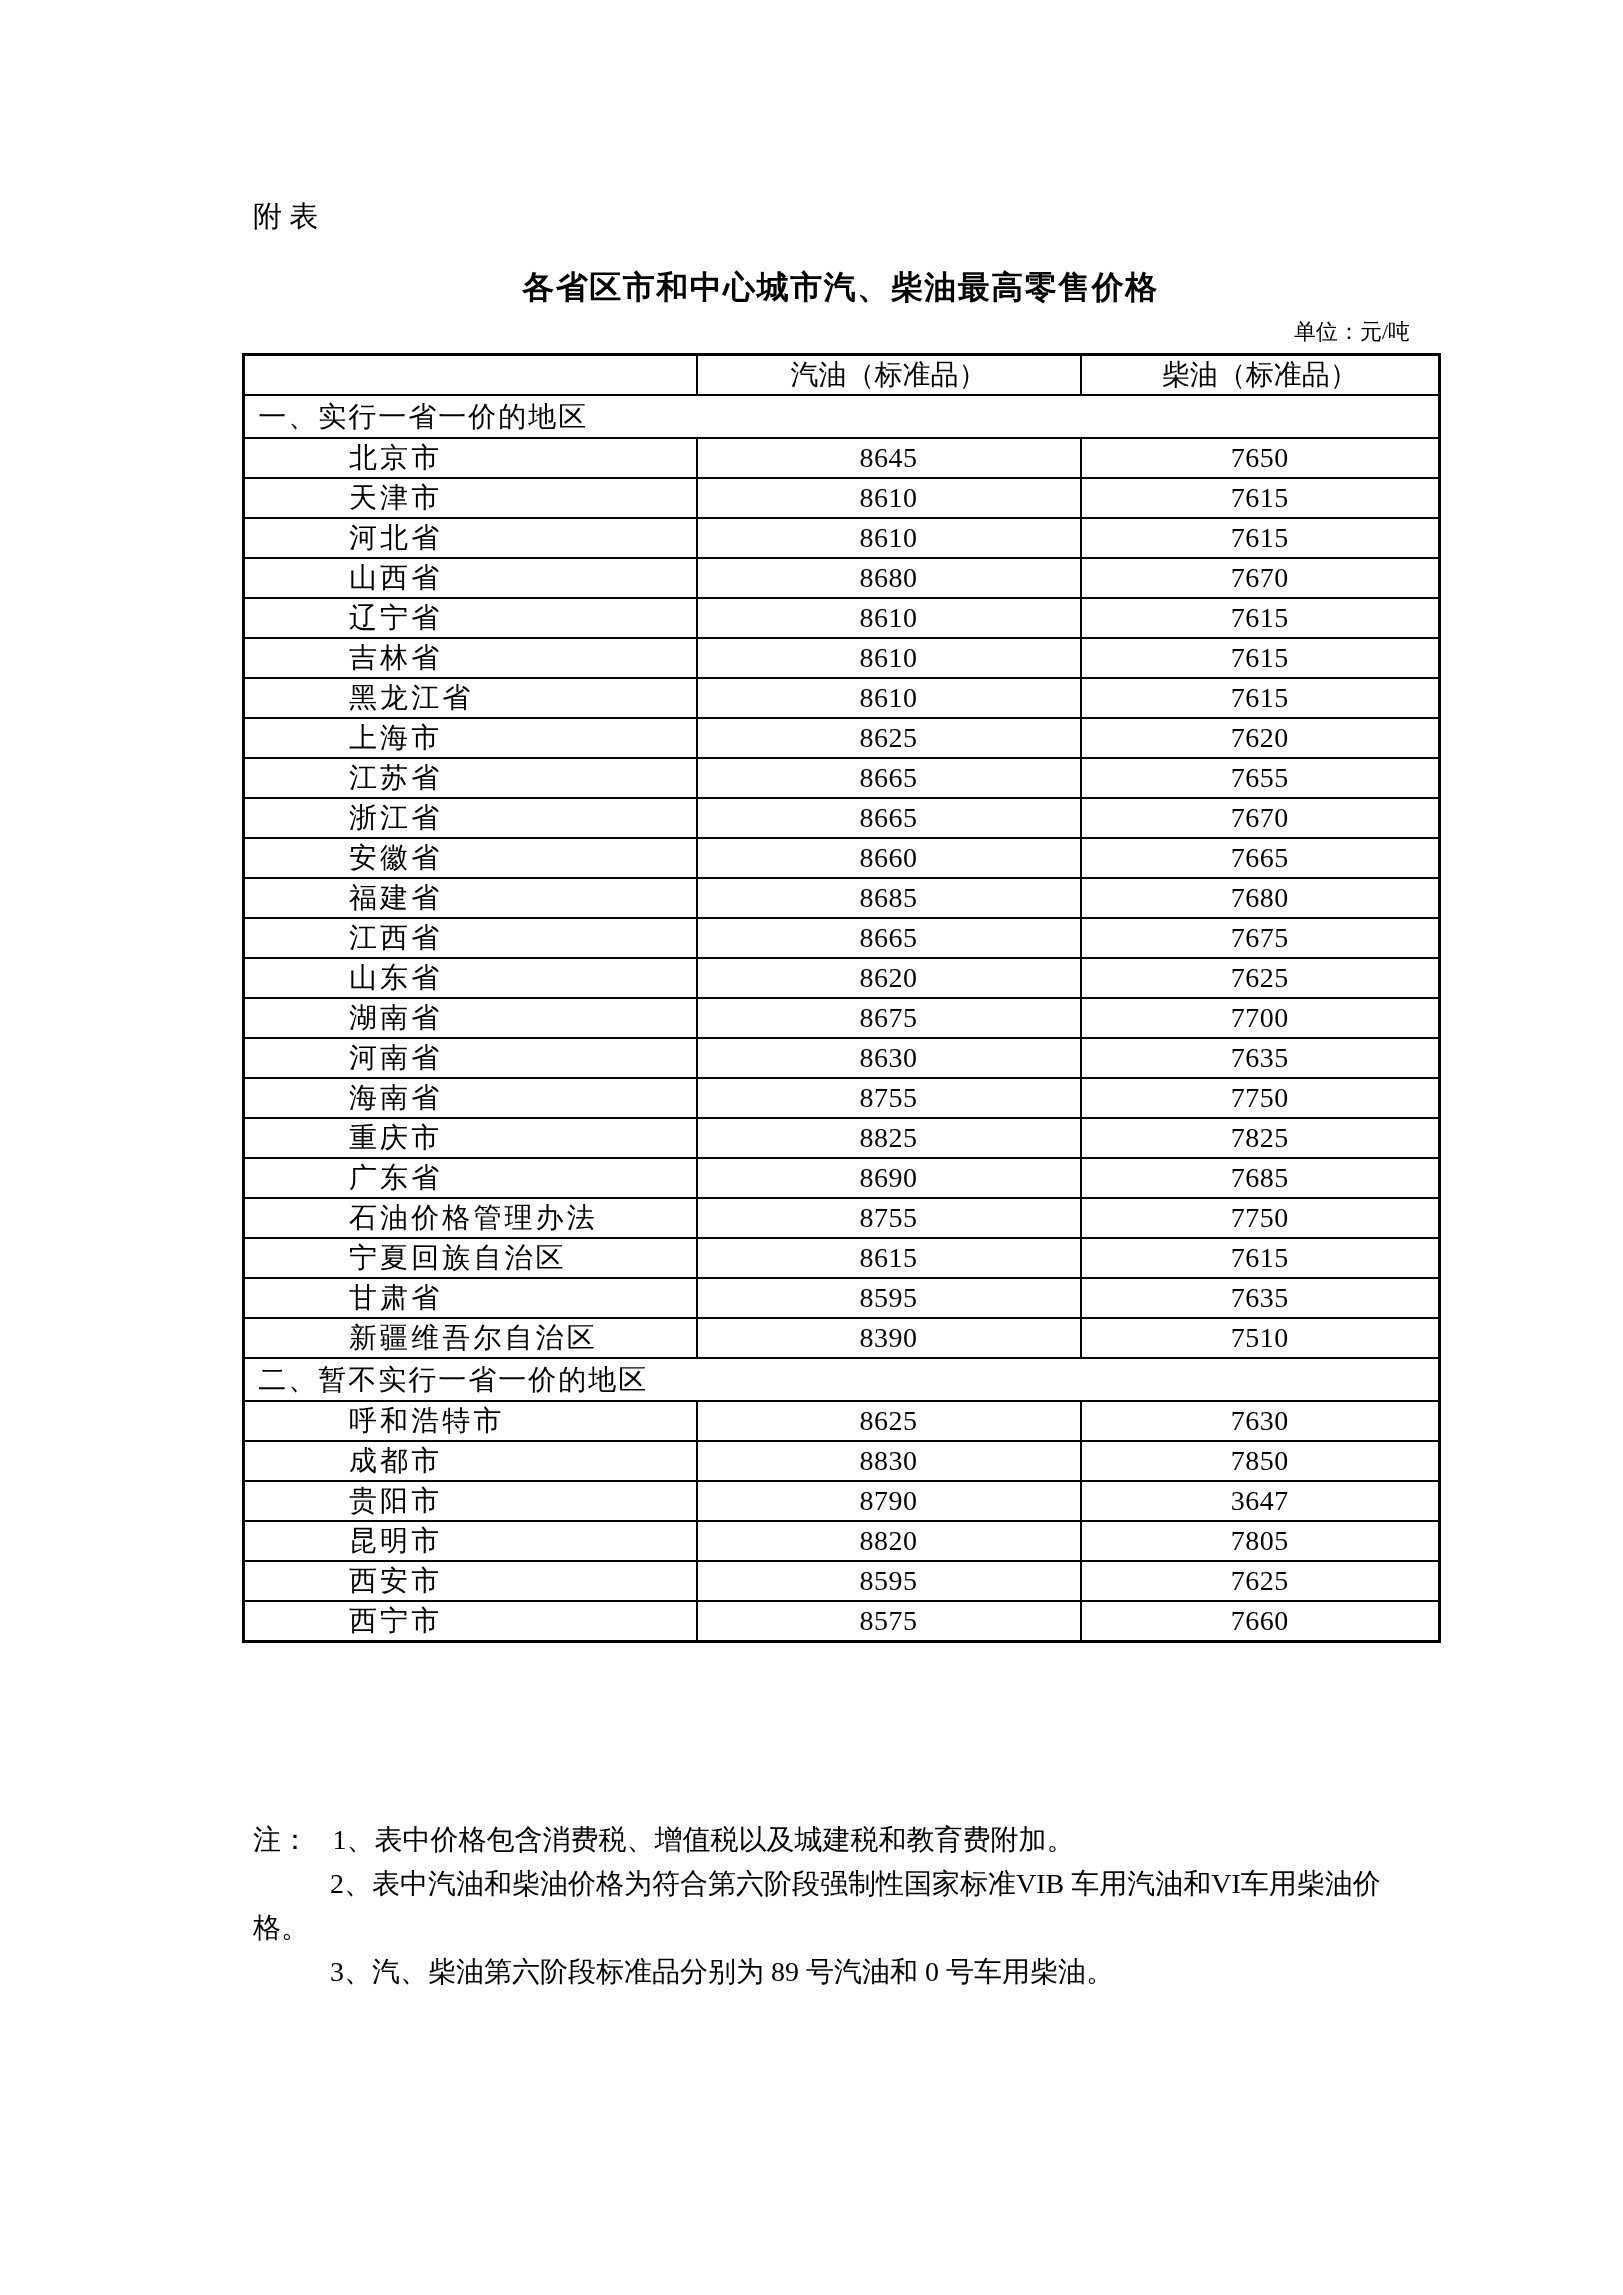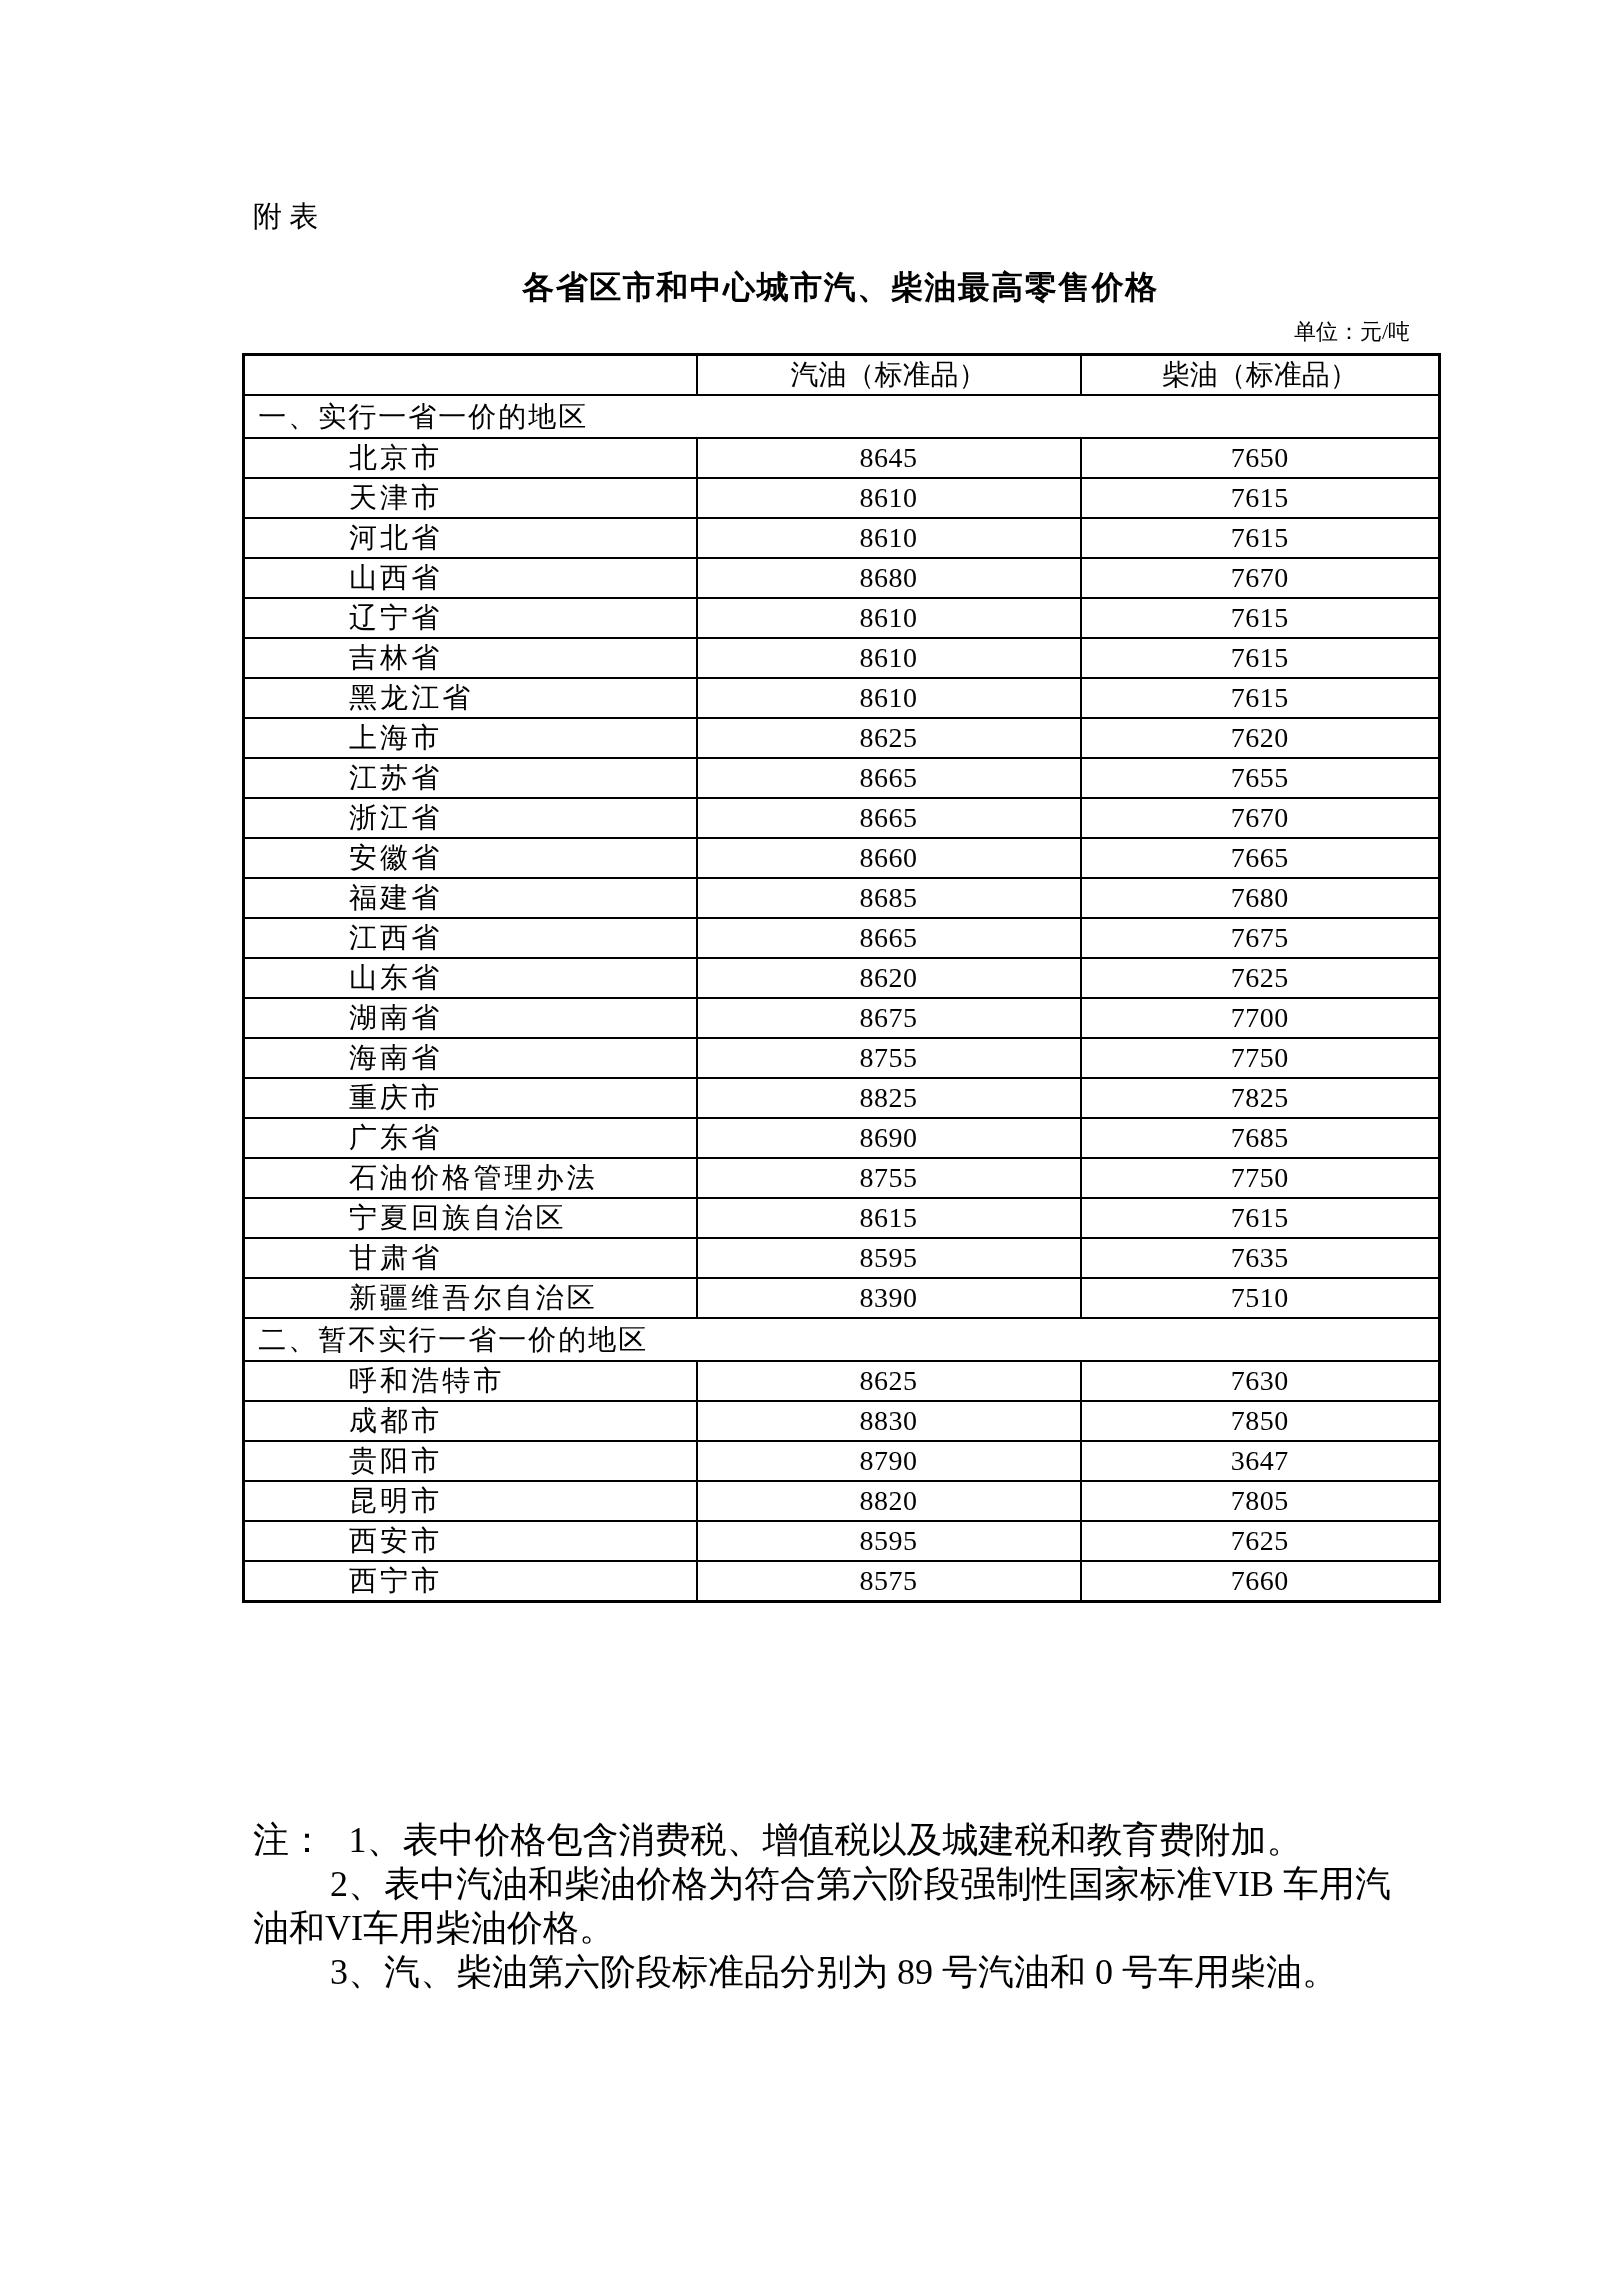--- a/index.html
+++ b/index.html
@@ -40,21 +40,21 @@
   .price-table thead tr { height: 40px; }
   .price-table tr.section-row { height: 43px; }
   .price-table tr.data-row { height: 34px; }
   .price-table th { text-align: center; }
   td.region { text-align: left; padding-left: 104px; letter-spacing: 3.1px; }
   tr.section-row td { text-align: left; padding-left: 13.3px; letter-spacing: 2px; }
   td.num { text-align: center; letter-spacing: 0.5px; }
 
   .notes {
     position: absolute; left: 253px; top: 1818px; width: 1145px;
-    font-size: 36px; line-height: 44px;
+    font-size: 28px; line-height: 44px;
     line-break: strict;
   }
   .notes p { margin: 0; text-align: left; }
   .notes p.indent { text-indent: 77px; }
   .note-label { margin-right: 23.5px; }
 </style>
 </head>
 <body>
 
 <div class="page">
@@ -151,20 +151,25 @@
           <td class="region">山东省</td>
           <td class="num">8620</td>
           <td class="num">7625</td>
         </tr>
         <tr class="data-row">
           <td class="region">湖南省</td>
           <td class="num">8675</td>
           <td class="num">7700</td>
         </tr>
         <tr class="data-row">
+          <td class="region">河南省</td>
+          <td class="num">8630</td>
+          <td class="num">7635</td>
+        </tr>
+        <tr class="data-row">
           <td class="region">海南省</td>
           <td class="num">8755</td>
           <td class="num">7750</td>
         </tr>
         <tr class="data-row">
           <td class="region">重庆市</td>
           <td class="num">8825</td>
           <td class="num">7825</td>
         </tr>
         <tr class="data-row">

